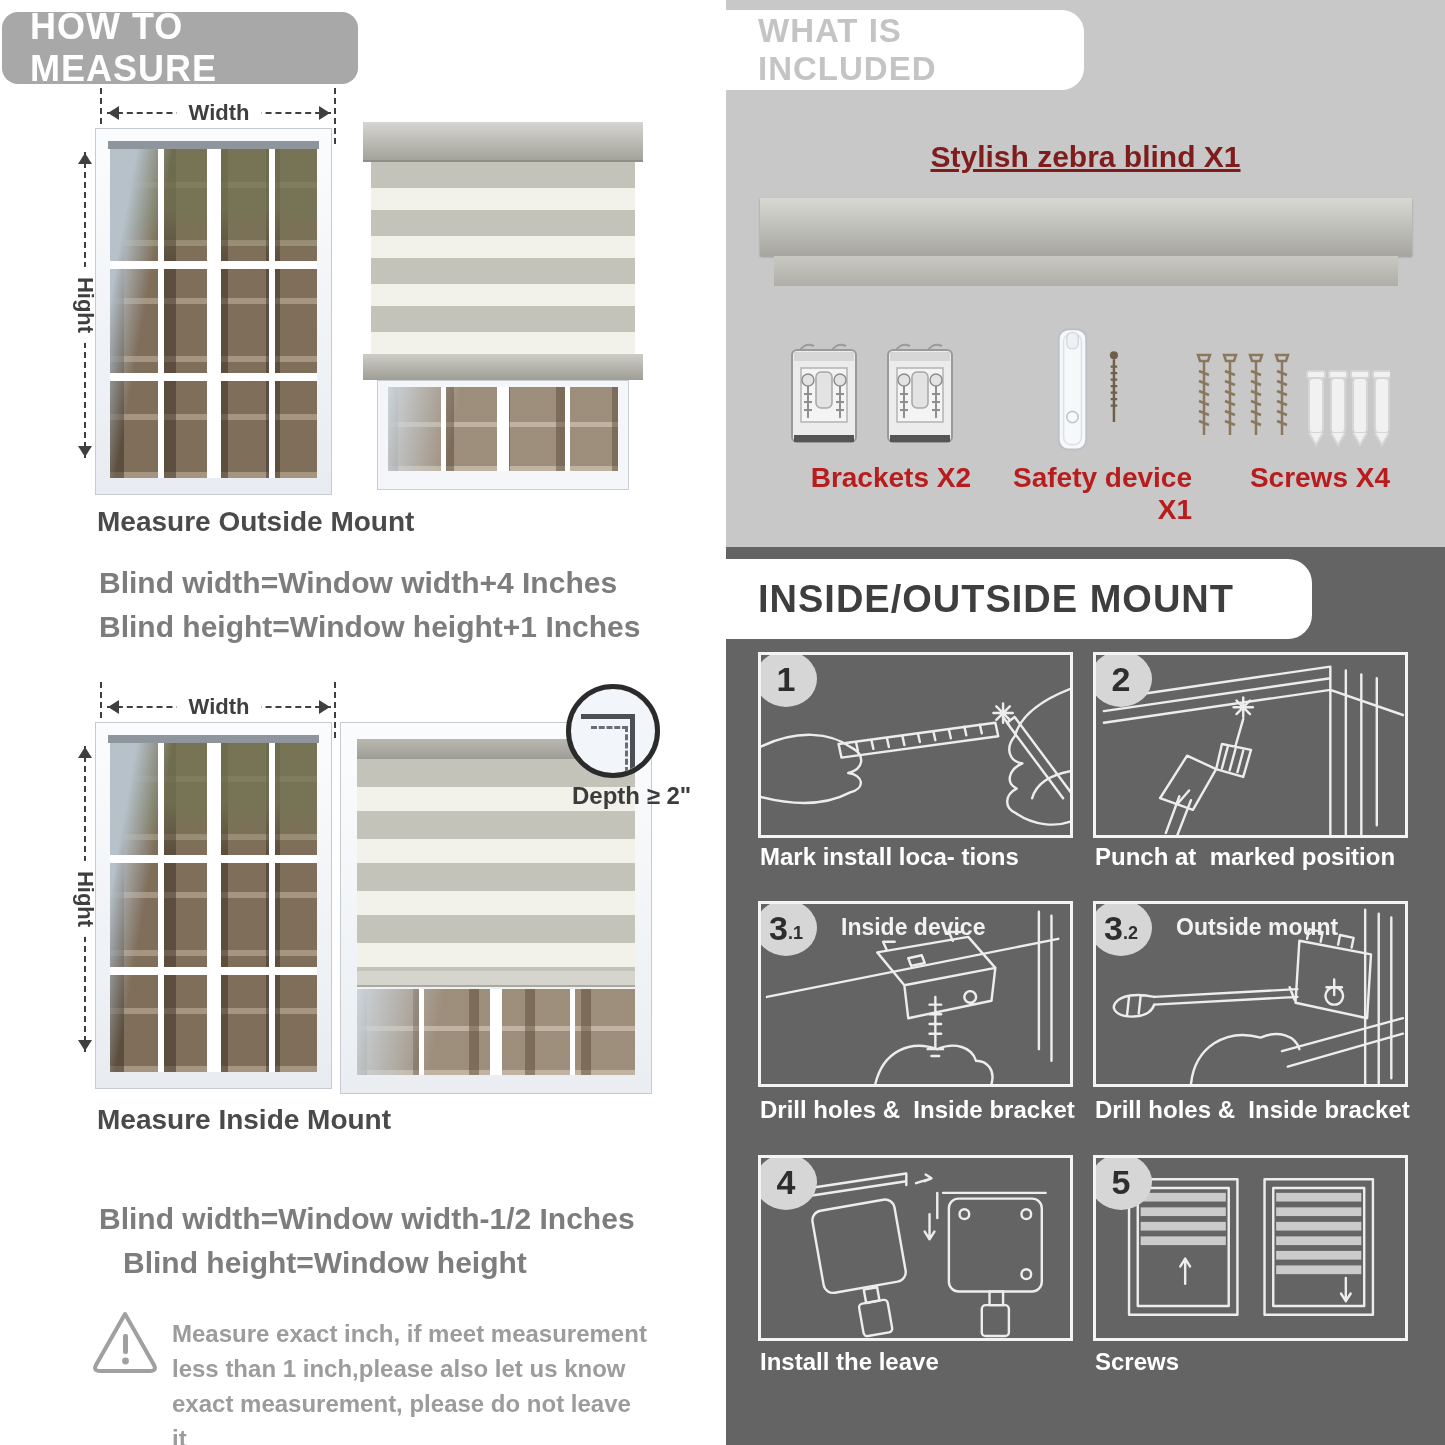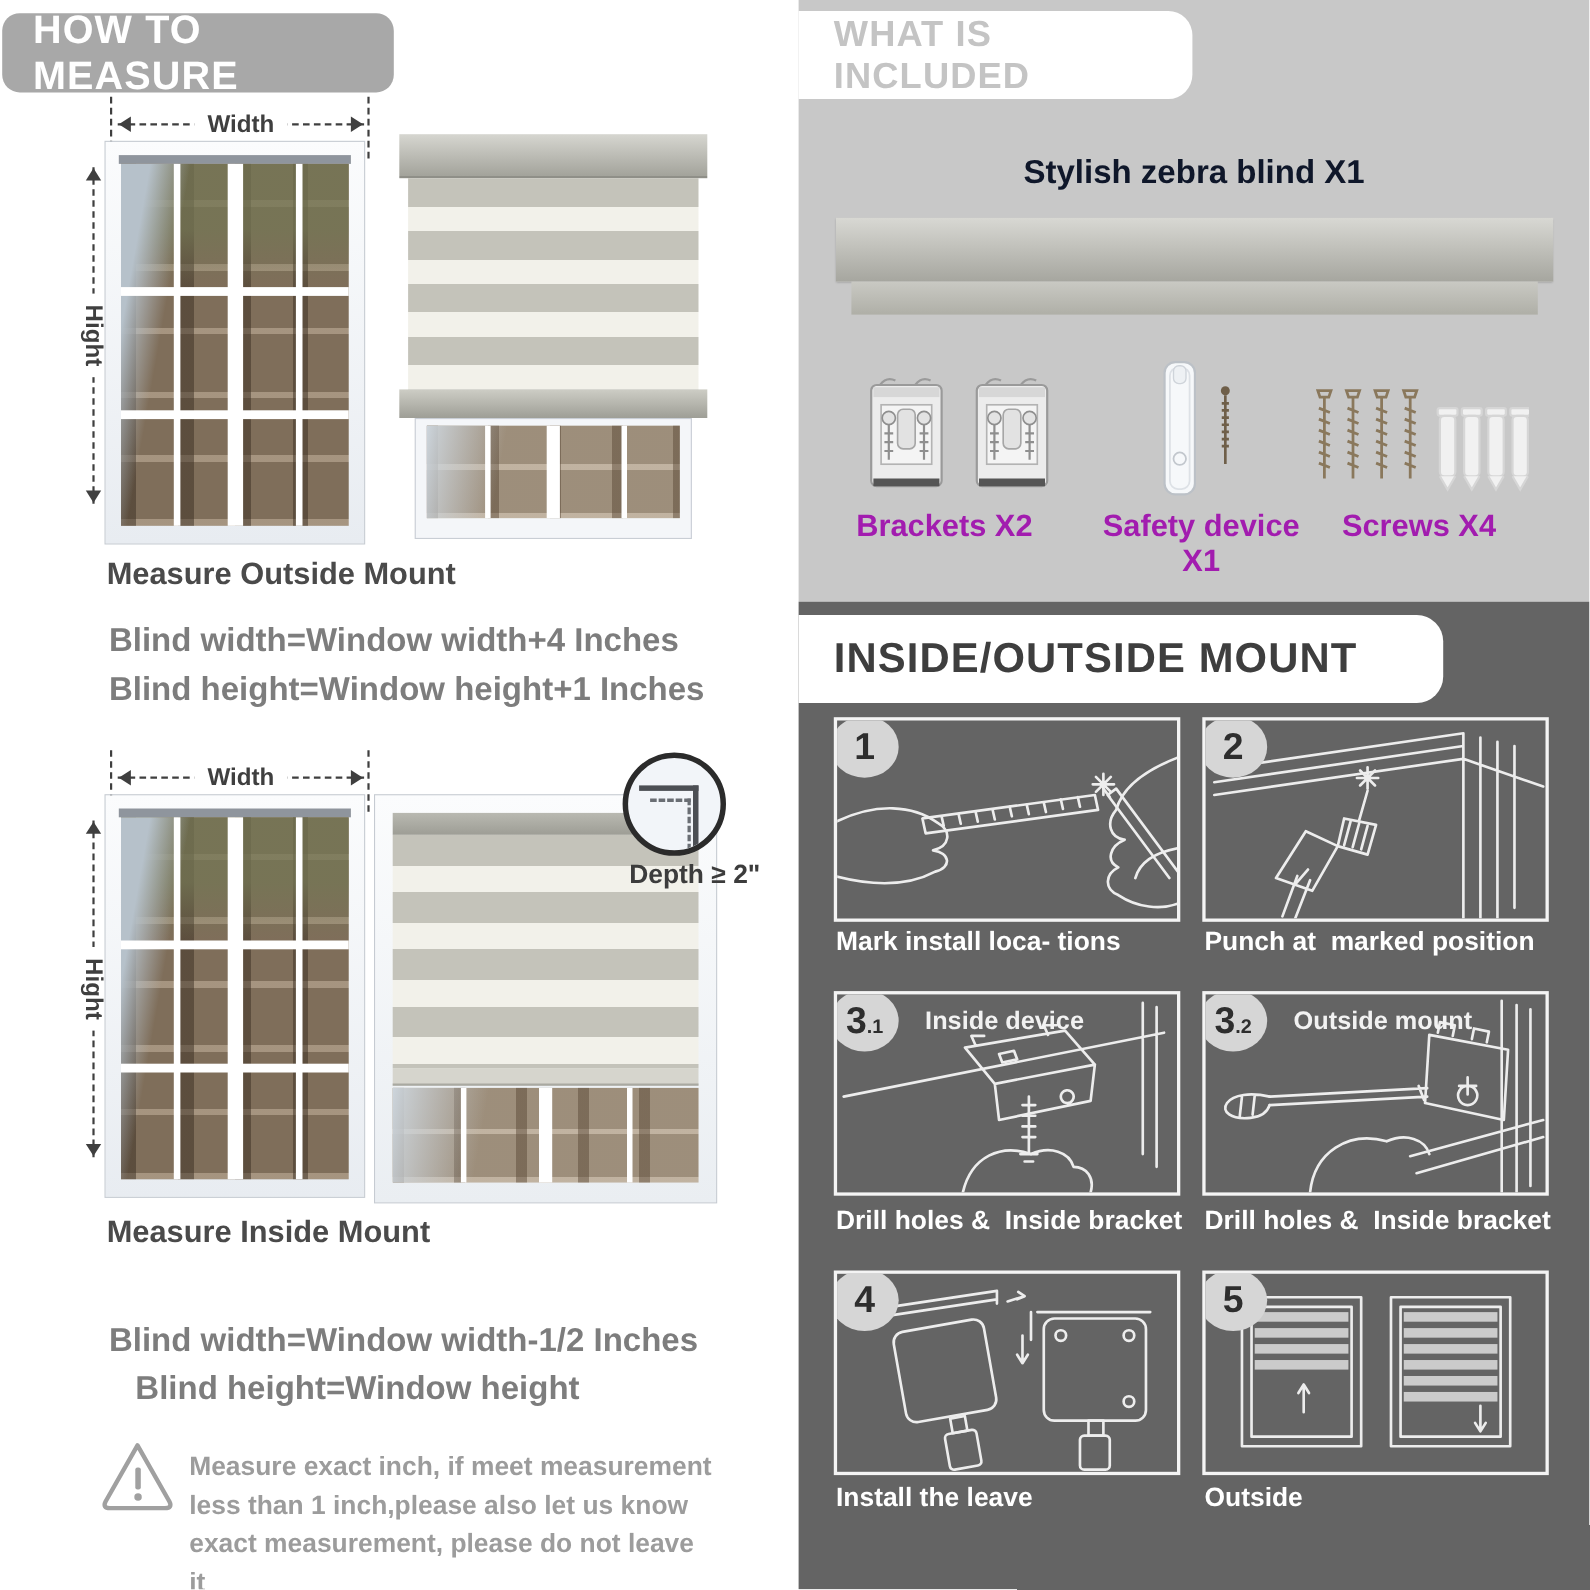--- a/index.html
+++ b/index.html
@@ -75,24 +75,24 @@
   .magL{position:absolute;left:12%;top:30%;width:58%;height:64%;border-top:5px solid #4c4f54;border-right:5px solid #4c4f54;}
   .magL2{position:absolute;left:24%;top:44%;width:40%;height:52%;border-top:3px dashed #6a6e74;border-right:3px dashed #6a6e74;}
   .depth-lbl{color:#3c3c3c;font-size:24px;}
 
   .warn-text{color:#9c9c9c;font-size:24px;line-height:35px;font-weight:bold;}
 
   
   .sec-included{left:726px;top:0;width:719px;height:547px;background:#c8c8c8;}
   .inc-header{left:0;top:10px;width:358px;height:80px;background:#fff;border-radius:0 22px 22px 0;
     display:flex;align-items:center;padding-left:32px;box-sizing:border-box;color:#c4c4c4;font-size:33px;letter-spacing:1px;}
-  .product-lbl{left:0;right:0;top:140px;text-align:center;color:#0f172a;font-size:30px;}
+  .product-lbl{left:0;right:0;top:140px;text-align:center;color:#7f1d1d;font-size:30px;text-decoration:underline;}
   .rail-top{left:34px;top:198px;width:652px;height:58px;background:linear-gradient(#d8d8d3,#a6a69f);box-shadow:0 1px 2px rgba(0,0,0,.25);}
   .rail-lip{left:48px;top:256px;width:624px;height:30px;background:linear-gradient(#c9c9c3,#afafa7);}
-  .item-lbl{color:#a21caf;font-size:28px;text-align:center;}
+  .item-lbl{color:#b91c1c;font-size:28px;text-align:right;}
 
   
   .sec-mount{left:726px;top:547px;width:719px;height:898px;background:#646464;}
   .mnt-header{left:0;top:12px;width:586px;height:80px;background:#fff;border-radius:0 24px 24px 0;
     display:flex;align-items:center;padding-left:32px;box-sizing:border-box;color:#3e3e3e;font-size:38px;letter-spacing:1px;}
   .panel{width:315px;height:186px;border:3px solid #f4f4f4;box-sizing:border-box;overflow:hidden;}
   .badge{position:absolute;top:-4px;left:-6px;width:62px;height:56px;border-radius:50%;background:#d6d6d6;
     display:flex;align-items:center;justify-content:center;color:#2e2e2e;}
   .badge .n{font-size:34px;}
   .badge .s{font-size:18px;margin-top:10px;}
@@ -387,16 +387,16 @@
           <rect x="184" y="96" width="88" height="9"></rect>
             <rect x="184" y="111" width="88" height="9"></rect>
         </g>
         <path class="ln" d="M256,124 V148 M251,140 l5,8 l5,-8" stroke-width="3"></path>
       </svg>
       <div class="badge">
         <span class="n">5</span>
           <span class="s"></span>
       </div>
     </div>
-    <div class="abs caption" style="left:369px;top:801px;">Outside</div>
+    <div class="abs caption" style="left:369px;top:801px;">Screws</div>
   </div>
 
 </div>
 
 </body></html>

